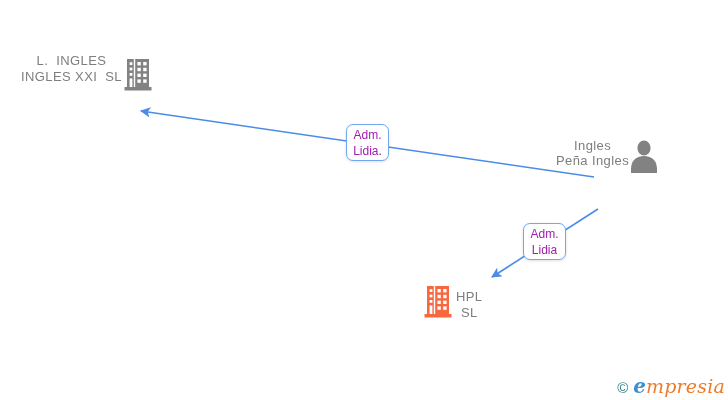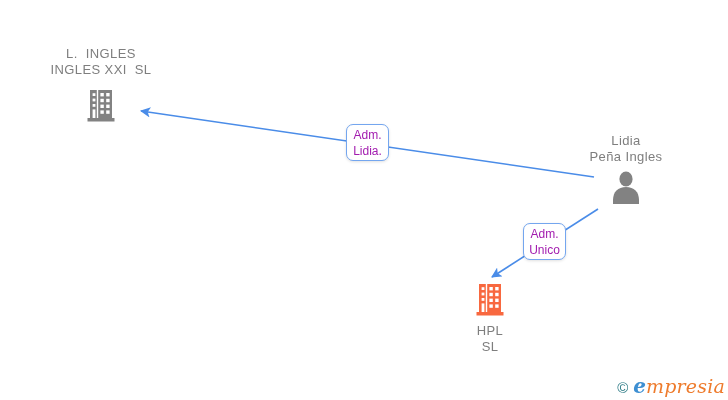--- a/index.html
+++ b/index.html
@@ -16,21 +16,21 @@
   }
   .edges-layer {
     position: absolute;
     left: 0; top: 0;
     z-index: 1;
   }
   .node {
     position: absolute;
     z-index: 2;
     display: flex;
-    flex-direction: column;
+    flex-direction: row;
     align-items: center;
     cursor: pointer;
   }
   .node-label {
     display: flex;
     flex-direction: column;
     align-items: center;
     text-align: center;
     color: #7e7e7e;
     font-size: 13px;
@@ -134,21 +134,21 @@
         <rect x="15.4" y="16.6" width="3.4" height="3.4"></rect>
         <rect x="21.2" y="16.6" width="3.4" height="3.4"></rect>
         <rect x="15.4" y="22.4" width="3.4" height="3.4"></rect>
         <rect x="21.2" y="22.4" width="3.4" height="3.4"></rect>
       </g>
     </svg>
   </div>
 
   <div class="node node-person">
     <div class="node-label">
-      <span class="nl">Lidia</span>
+      <span class="nl">Ingles</span>
       <span class="nl">Peña Ingles</span>
     </div>
     <svg class="icon" width="30" height="34" viewBox="0 0 30 34">
       <g fill="#828282">
         <ellipse cx="15" cy="9" rx="6.6" ry="7.4"></ellipse>
         <path d="M15 17 C 7 17 2 22 2 30 L2 34 L28 34 L28 30 C28 22 23 17 15 17 Z"></path>
       </g>
     </svg>
   </div>
 
@@ -179,21 +179,21 @@
       <span class="nl">SL</span>
     </div>
   </div>
 
   <div class="edge-label edge-label-adm-solid">
     <span>Adm.</span>
     <span>Lidia.</span>
   </div>
   <div class="edge-label edge-label-adm-unico">
     <span>Adm.</span>
-    <span>Unico</span>
+    <span>Lidia</span>
   </div>
 
   <div class="watermark">
     <span class="wm-copy">©</span>
     <span class="wm-brand"><span class="wm-e">e</span><span class="wm-rest">mpresia</span></span>
   </div>
 
 </div>
 
 </body></html>

